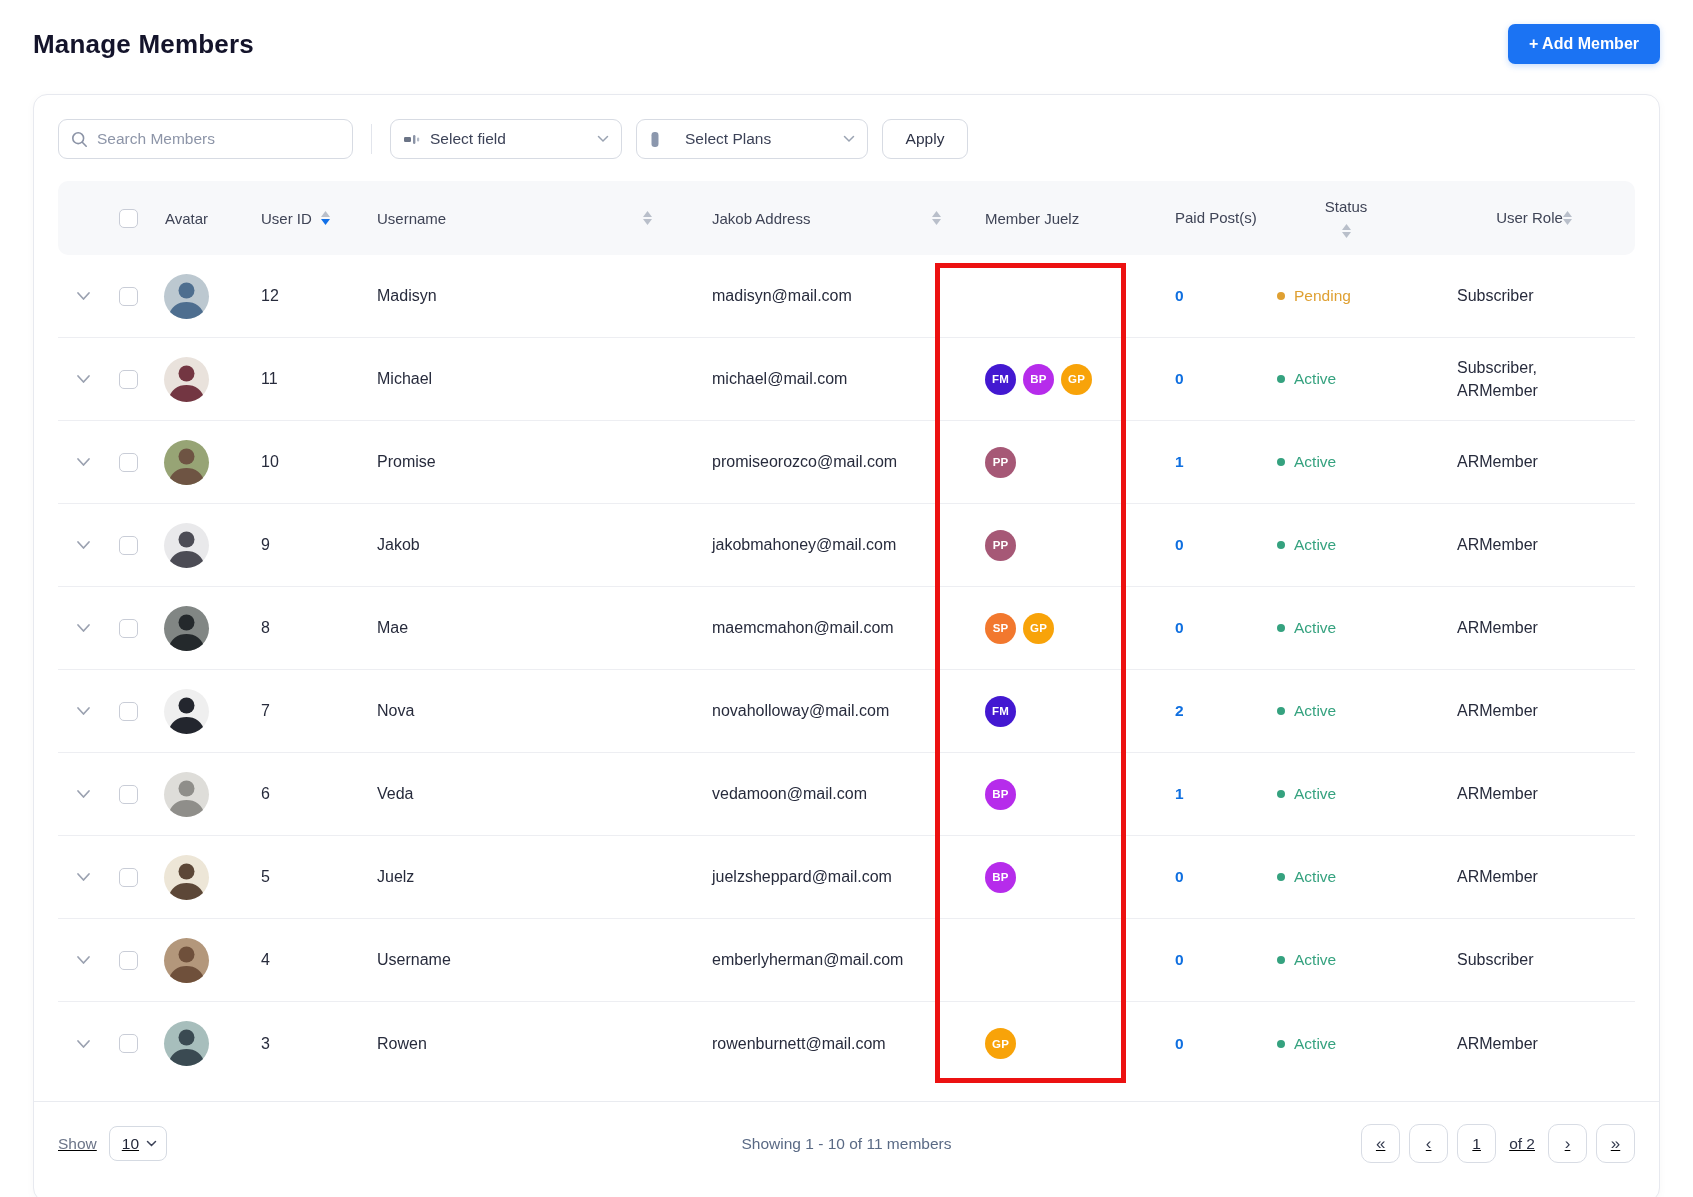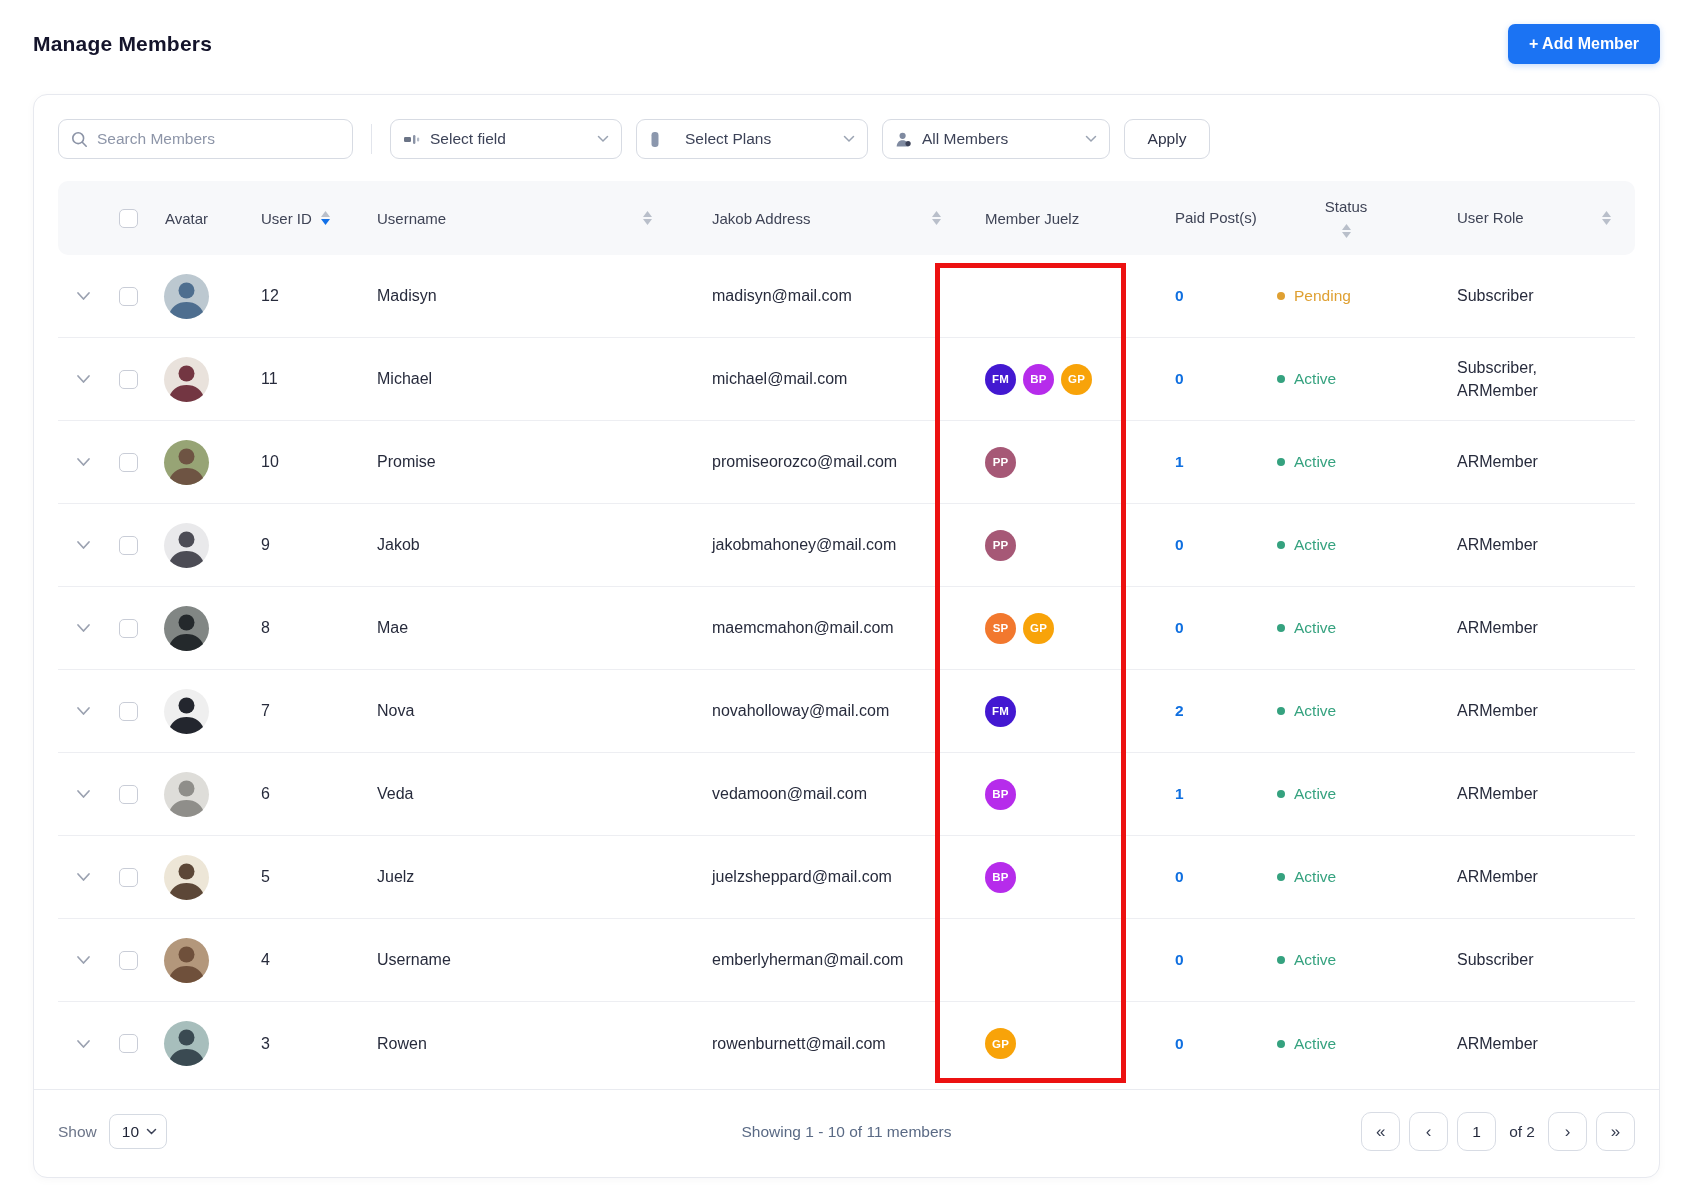--- a/index.html
+++ b/index.html
@@ -2,21 +2,21 @@
 <html><head>
 <meta charset="utf-8">
 <style>
   * { margin:0; padding:0; box-sizing:border-box; }
   html,body { width:1693px; height:1197px; background:#ffffff; overflow:hidden;
     font-family:"Liberation Sans","DejaVu Sans",sans-serif; }
   .page { width:1693px; height:1197px; background:#ffffff; position:relative; padding:18px 33px 0 33px; }
 
   
   .topbar { display:flex; justify-content:space-between; align-items:center; height:52px; }
-  .page-title { font-size:21px; font-weight:700; color:#14142b; letter-spacing:.2px; }
+  .page-title { font-size:26px; font-weight:700; color:#14142b; letter-spacing:.2px; }
   .add-member-btn { background:#1b73f3; color:#fff; border:none; border-radius:7px;
     font-size:16px; font-weight:600; padding:11px 21px; cursor:pointer;
     font-family:"Liberation Sans","DejaVu Sans",sans-serif; box-shadow:0 2px 6px rgba(27,115,243,.25); }
 
   
   .card { margin-top:24px; background:#fff; border:1px solid #e7e9ef; border-radius:14px;
     box-shadow:0 2px 10px rgba(20,25,50,.03); padding:24px 24px 0 24px; min-height:1076px;
     display:flex; flex-direction:column; }
 
   
@@ -51,21 +51,21 @@
   .c-email   { width:275px; padding-left:2px; }
   .c-plan    { width:180px; }
   .c-paid    { width:100px; padding-left:10px; }
   .c-status  { width:180px; padding-left:12px; gap:9px; }
   .c-role    { width:190px; padding-left:12px; padding-right:28px; overflow-wrap:anywhere; line-height:1.45; }
   .thead .c-userid { gap:9px; }
   .thead .c-username { justify-content:space-between; padding-right:58px; }
   .thead .c-email { justify-content:space-between; padding-right:44px; }
   .thead .c-paid { line-height:1.45; }
   .thead .c-status { justify-content:space-between; padding-right:30px;flex-direction:column; }
-  .thead .c-role { justify-content:space-between; padding-right:24px; overflow-wrap:normal; }
+  .thead .c-role { justify-content:center; padding-right:24px; overflow-wrap:normal; }
 
   .cbx { width:19px; height:19px; border:1.6px solid #c9cdd7; border-radius:5px; background:#fff;
     display:inline-block; cursor:pointer; }
   .chev svg { display:block; }
   .avatar { width:45px; height:45px; border-radius:50%; overflow:hidden; display:block; position:relative; }
   .avatar svg { display:block; width:45px; height:45px; }
   .badges { display:flex; gap:7px; }
   .badge { width:31px; height:31px; border-radius:50%; color:#fff; font-size:11.5px; font-weight:700;
     display:flex; align-items:center; justify-content:center; letter-spacing:.2px; cursor:pointer; }
   .paid-link { color:#0f6fe0; font-weight:600; text-decoration:none; cursor:pointer; font-size:15.5px; }
@@ -74,21 +74,21 @@
 
   .sort { display:inline-flex; flex-direction:column; gap:2.5px; align-items:center; cursor:pointer; }
   .sort svg { display:block; }
 
   
   .annotation-rect { position:absolute; left:877px; top:82px; width:191px; bottom:2px;
     border:5px solid #ec1111; pointer-events:none; }
 
   
   .tfoot { border-top:1px solid #e9ebf0; height:84px; display:flex; align-items:center;
-    justify-content:space-between; margin:4px -24px; padding:0 24px; }
+    justify-content:space-between; margin:16px -24px; padding:0 24px;text-decoration:underline; }
   .show-group { display:flex; align-items:center; gap:12px; }
   .show-label { font-size:15.5px; color:#6b7488; }
   .show-select { height:35px; min-width:54px; border:1px solid #d5dae2; border-radius:8px;
     display:flex; align-items:center; padding:0 9px 0 12px; gap:7px; cursor:pointer;
     font-size:15.5px; color:#1f2436; font-weight:500; }
   .summary { font-size:15.5px; color:#5a6a85; position:absolute; left:50%; transform:translateX(-50%); }
   .pager { display:flex; align-items:center; gap:9px; }
   .pg-btn { width:39px; height:39px; border:1px solid #d8dce4; border-radius:10px; background:#fff;
     display:flex; align-items:center; justify-content:center; font-size:17px; color:#353c50; cursor:pointer; }
   .pg-current { width:39px; height:39px; border:1px solid #d8dce4; border-radius:10px;
@@ -143,35 +143,20 @@
         </span>
         <span class="sel-label">Select Plans</span>
         <span style="display:flex;">
           <svg width="12" height="8" viewBox="0 0 12 8">
               <polyline points="1.5,1.5 6,6 10.5,1.5" fill="none" stroke="#9aa3b2" stroke-width="1.5" stroke-linecap="round"></polyline>
             </svg>
         </span>
       </div>
 
 
-      <div class="select sel-members">
-        <span style="display:flex;">
-          <svg width="17" height="17" viewBox="0 0 17 17">
-              <circle cx="7.6" cy="4.8" r="3.1" fill="#7f8aa0"></circle>
-              <path d="M1.6 15.4 C2.2 10.8 4.7 9.3 7.6 9.3 C10.5 9.3 13 10.8 13.6 15.4 Z" fill="#7f8aa0"></path>
-              <circle cx="13.1" cy="12.6" r="2.6" fill="#3c4257"></circle>
-            </svg>
-        </span>
-        <span class="sel-label">All Members</span>
-        <span style="display:flex;">
-          <svg width="12" height="8" viewBox="0 0 12 8">
-              <polyline points="1.5,1.5 6,6 10.5,1.5" fill="none" stroke="#9aa3b2" stroke-width="1.5" stroke-linecap="round"></polyline>
-            </svg>
-        </span>
-      </div>
 
       <button class="apply-btn">Apply</button>
     </div>
 
     <div class="table-wrap">
       <div class="thead">
         <div class="cell c-expand"></div>
         <div class="cell c-check">
             <span class="cbx"></span>
           </div>

